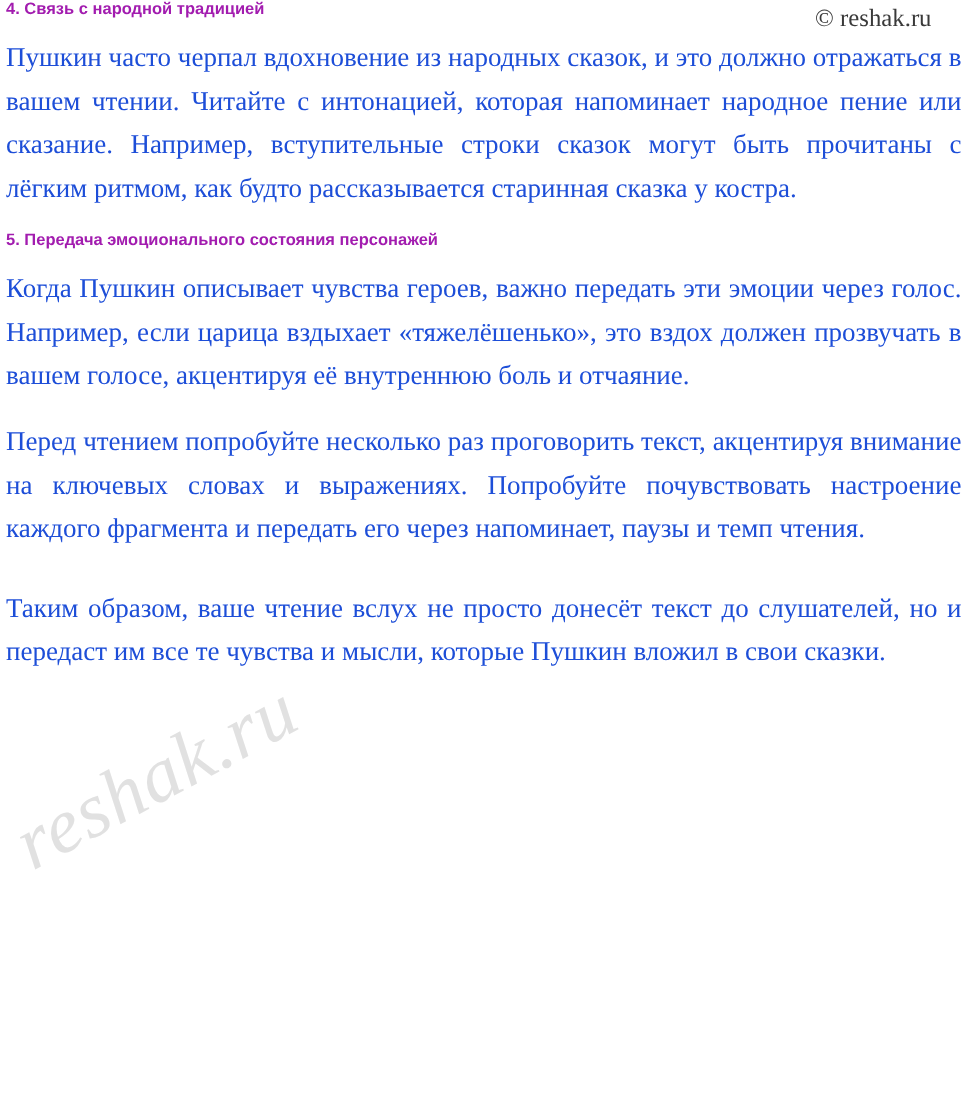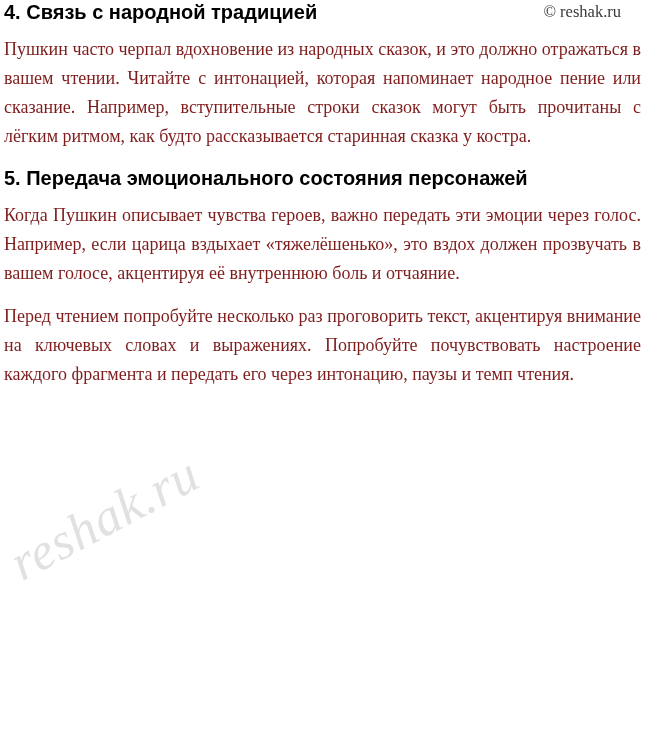--- a/index.html
+++ b/index.html
@@ -49,36 +49,36 @@
     right: 24px;
     top: 2px;
     font-family: "Liberation Serif", serif;
     font-size: 16.5px;
     color: #3a3a3a;
     z-index: 3;
     white-space: nowrap;
   }
   h3.heading {
     font-family: "Liberation Sans", sans-serif;
-    font-size: 20px;
+    font-size: 11px;
     font-weight: bold;
     margin: 0 0 10px 0;
     line-height: 1.25;
-    color: #000000;
+    color: #a21caf;
   }
   h3.heading.second {
   }
   p.para {
     font-family: "Liberation Serif", serif;
     font-size: 18px;
     line-height: 1.62;
     margin: 0 0 14px 0;
     text-align: justify;
     text-justify: inter-word;
-    color: #7f1d1d;
+    color: #1d4ed8;
   }
   .spacer-10 { height: 10px; }
 </style>
 </head>
 <body>
 
 <div class="page">
 
   <div class="watermark">reshak.ru</div>
 
@@ -88,19 +88,20 @@
 
     <h3 class="heading">4. Связь с народной традицией</h3>
 
     <p class="para">Пушкин часто черпал вдохновение из народных сказок, и это должно отражаться в вашем чтении. Читайте с интонацией, которая напоминает народное пение или сказание. Например, вступительные строки сказок могут быть прочитаны с лёгким ритмом, как будто рассказывается старинная сказка у костра.</p>
 
     <h3 class="heading second">5. Передача эмоционального состояния персонажей</h3>
 
     <p class="para">Когда Пушкин описывает чувства героев, важно передать эти эмоции через голос. Например, если царица вздыхает «тяжелёшенько», это вздох должен прозвучать в вашем голосе, акцентируя её внутреннюю боль и отчаяние.</p>
 
 
-    <p class="para">Перед чтением попробуйте несколько раз проговорить текст, акцентируя внимание на ключевых словах и выражениях. Попробуйте почувствовать настроение каждого фрагмента и передать его через интонацию, паузы и темп чтения.</p>
+    <p class="para">Перед чтением попробуйте несколько раз проговорить текст, акцентируя внимание на ключевых словах и выражениях. Попробуйте почувствовать настроение каждого фрагмента и передать его через напоминает, паузы и темп чтения.</p>
 
     <div class="spacer-10"></div>
 
+    <p class="para">Таким образом, ваше чтение вслух не просто донесёт текст до слушателей, но и передаст им все те чувства и мысли, которые Пушкин вложил в свои сказки.</p>
 
   </div>
 </div>
 
 </body></html>

